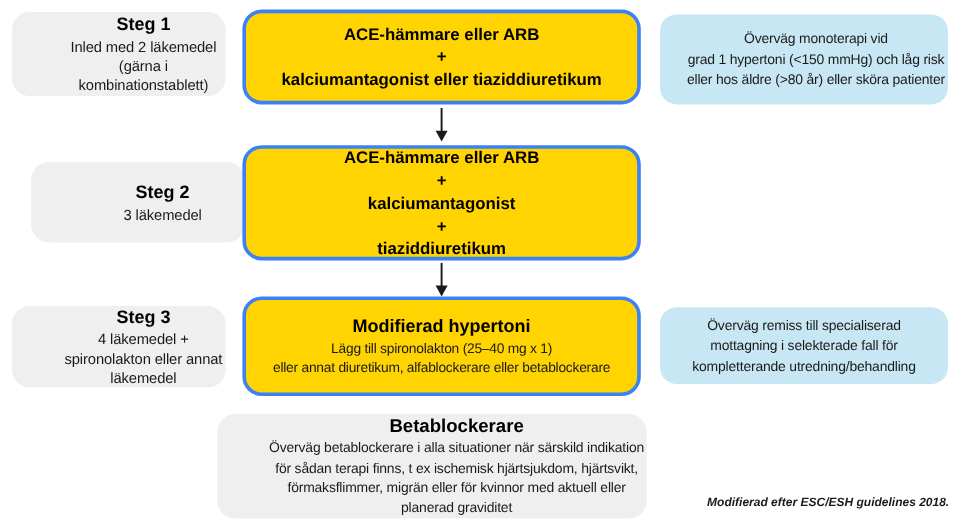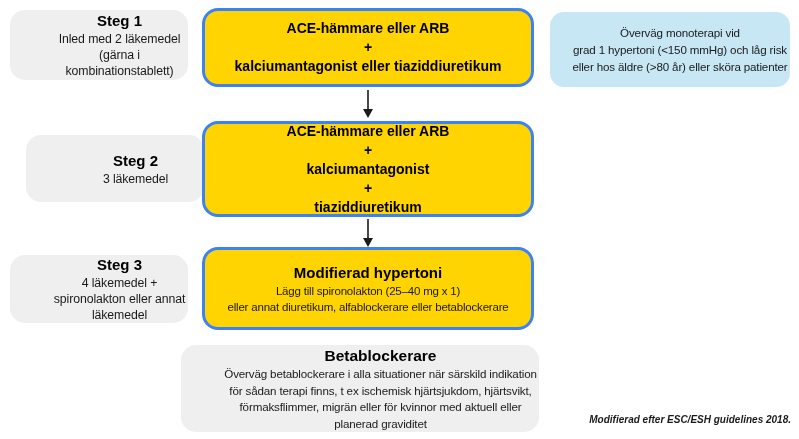--- a/index.html
+++ b/index.html
@@ -122,20 +122,25 @@
     <div class="y3-title">Modifierad hypertoni</div>
     <div class="y3-body pre">Lägg till spironolakton (25–40 mg x 1)
 eller annat diuretikum, alfablockerare eller betablockerare</div>
   </div>
 
   <div class="box blue-box note-1">
     <div class="note-text pre">Överväg monoterapi vid
 grad 1 hypertoni (&lt;150 mmHg) och låg risk
 eller hos äldre (&gt;80 år) eller sköra patienter</div>
   </div>
+  <div class="box blue-box note-2">
+    <div class="note-text pre">Överväg remiss till specialiserad
+mottagning i selekterade fall för
+kompletterande utredning/behandling</div>
+  </div>
 
   <div class="box gray-box footnote-box">
     <div class="footnote-title">Betablockerare</div>
     <div class="footnote-body pre">Överväg betablockerare i alla situationer när särskild indikation
 för sådan terapi finns, t ex ischemisk hjärtsjukdom, hjärtsvikt,
 förmaksflimmer, migrän eller för kvinnor med aktuell eller
 planerad graviditet</div>
   </div>
 
   <div class="credit">Modifierad efter ESC/ESH guidelines 2018.</div>

